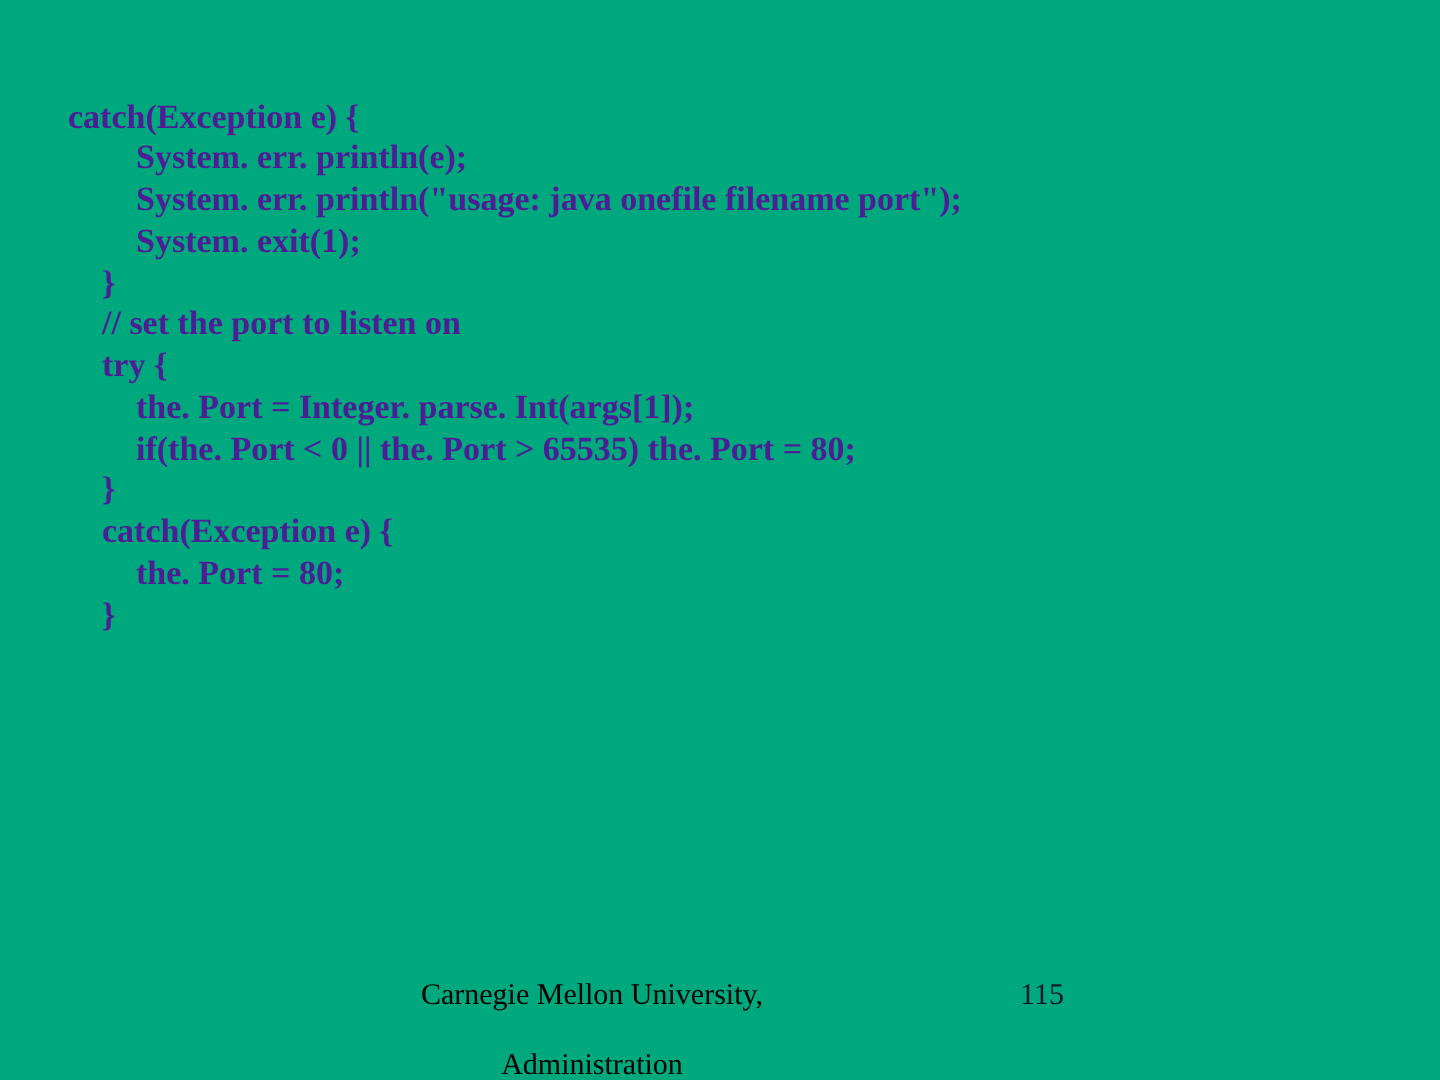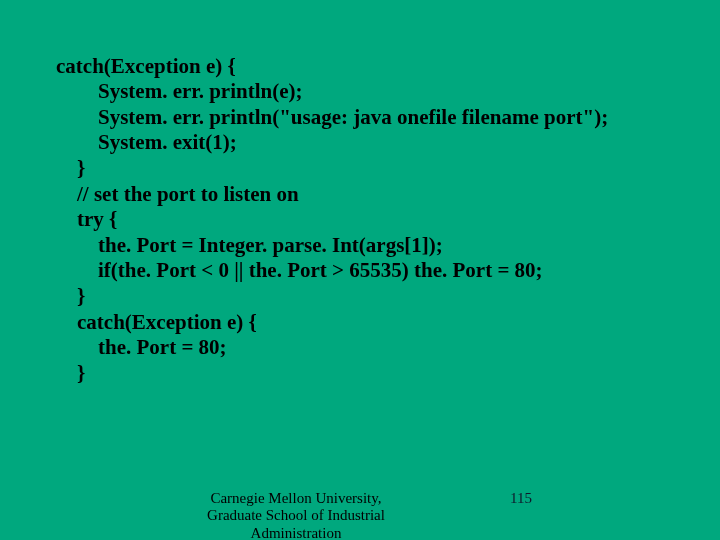--- a/index.html
+++ b/index.html
@@ -9,26 +9,25 @@
     height: 540px;
     background: #00a87e;
     font-family: "Times New Roman", Times, serif;
     overflow: hidden;
     position: relative;
   }
   .code-block {
     position: absolute;
     top: 28px;
     left: 34px;
-    color: #000000;
+    color: #4c1d95;
     font-weight: bold;
-    font-size: 21px;
+    font-size: 17px;
     line-height: 1.22;
     white-space: pre;
-    margin-left: 22px;
   }
   .footer {
     position: absolute;
     bottom: 0;
     left: 0;
     width: 592px;
     height: 50px;
   }
   .footer-center {
     position: absolute;
@@ -65,17 +64,17 @@
 <span>        if(the. Port &lt; 0 || the. Port &gt; 65535) the. Port = 80;</span>
 <span>    }</span>
 <span>    catch(Exception e) {</span>
 <span>        the. Port = 80;</span>
 <span>    }</span>
 </div>
 
 <div class="footer">
   <div class="footer-center">
     <span>Carnegie Mellon University,</span><br>
-    <span>Graduate School of Industrial</span><br>
+    <br>
     <span>Administration</span>
   </div>
   <div class="footer-right">115</div>
 </div>
 
 </body></html>

